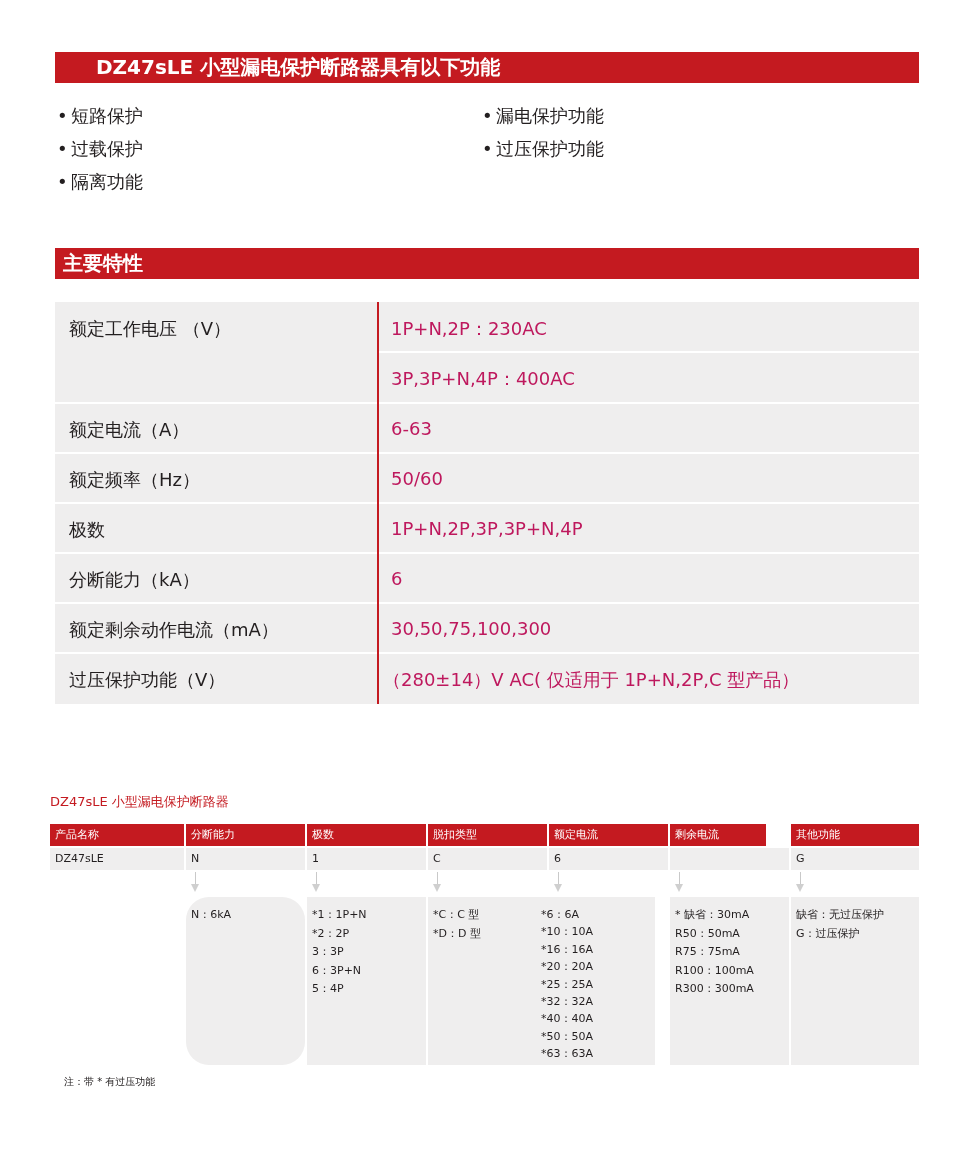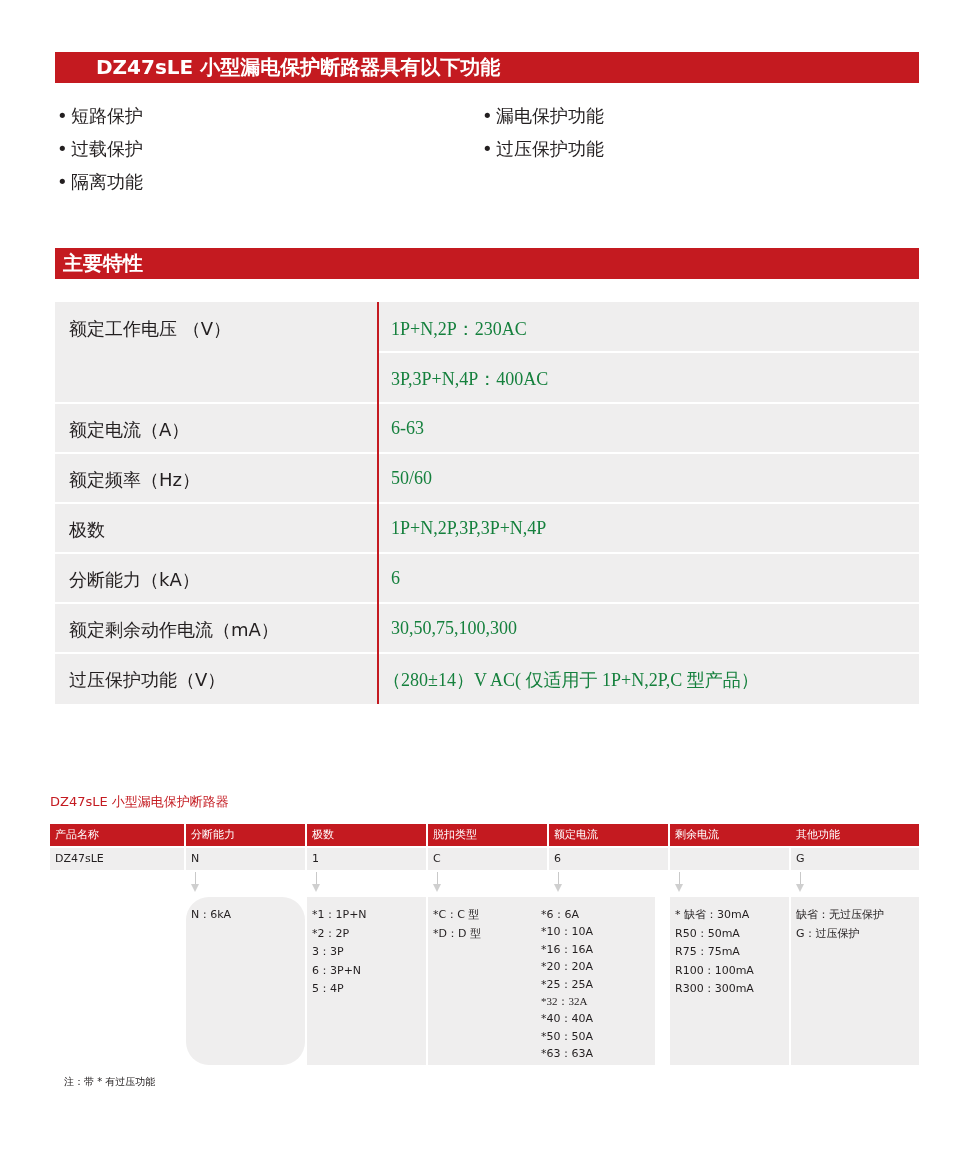--- a/index.html
+++ b/index.html
@@ -19,21 +19,21 @@
     position: absolute; font-size: 18px; line-height: 22px; color: #231f20; white-space: nowrap;
   }
   .feature .dot { display: inline-block; width: 14px; }
 
   .spec-table { position: absolute; left: 55px; top: 302px; width: 864px; }
   .spec-row { position: absolute; left: 0; width: 864px; background: #efeeee; }
   .spec-label {
     position: absolute; left: 14px; font-size: 18px; color: #231f20; white-space: nowrap;
   }
   .spec-value {
-    position: absolute; left: 336px; font-size: 18px; color: #15803d; white-space: nowrap; font-family: Liberation Serif, serif;
+    position: absolute; left: 336px; font-size: 18px; color: #be185d; white-space: nowrap;
   }
   .spec-divider {
     position: absolute; left: 322px; top: 0; width: 1.5px; height: 402px; background: #c41a20;
   }
   .row-sep { position: absolute; left: 322px; width: 542px; height: 2px; background: #ffffff; }
 
   .lower-title {
     position: absolute; left: 50px; top: 793px; font-size: 13px; color: #c41a20; white-space: nowrap;
   }
   .col-head {
@@ -109,21 +109,21 @@
   <div class="spec-divider"></div>
 </div>
 
 <div class="lower-title">DZ47sLE 小型漏电保护断路器</div>
 
 <div class="col-head" style="left:50px; width:134px;">产品名称</div>
 <div class="col-head" style="left:186px; width:119px;">分断能力</div>
 <div class="col-head" style="left:307px; width:119px;">极数</div>
 <div class="col-head" style="left:428px; width:119px;">脱扣类型</div>
 <div class="col-head" style="left:549px; width:119px;">额定电流</div>
-<div class="col-head" style="left:670px; width:128px;">剩余电流</div>
+<div class="col-head" style="left:670px; width:96px;">剩余电流</div>
 <div class="col-head" style="left:791px; width:128px;">其他功能</div>
 
 <div class="col-val" style="left:50px; width:134px;">DZ47sLE</div>
 <div class="col-val" style="left:186px; width:119px;">N</div>
 <div class="col-val" style="left:307px; width:119px;">1</div>
 <div class="col-val" style="left:428px; width:119px;">C</div>
 <div class="col-val" style="left:549px; width:119px;">6</div>
 <div class="col-val" style="left:670px; width:119px;"></div>
 <div class="col-val" style="left:791px; width:128px;">G</div>
 
@@ -165,21 +165,21 @@
 <div class="detail-box" style="left:428px; width:119px;">
   <div class="detail-line">*C：C 型</div>
   <div class="detail-line">*D：D 型</div>
 </div>
 <div class="detail-box" style="left:536px; width:119px;">
   <div class="detail-line" style="line-height:17.4px;">*6：6A</div>
   <div class="detail-line" style="line-height:17.4px;">*10：10A</div>
   <div class="detail-line" style="line-height:17.4px;">*16：16A</div>
   <div class="detail-line" style="line-height:17.4px;">*20：20A</div>
   <div class="detail-line" style="line-height:17.4px;">*25：25A</div>
-  <div class="detail-line" style="line-height:17.4px;font-family:Liberation Serif, serif;">*32：32A</div>
+  <div class="detail-line" style="line-height:17.4px;">*32：32A</div>
   <div class="detail-line" style="line-height:17.4px;">*40：40A</div>
   <div class="detail-line" style="line-height:17.4px;">*50：50A</div>
   <div class="detail-line" style="line-height:17.4px;">*63：63A</div>
 </div>
 <div class="detail-box" style="left:670px; width:119px;">
   <div class="detail-line">* 缺省：30mA</div>
   <div class="detail-line">R50：50mA</div>
   <div class="detail-line">R75：75mA</div>
   <div class="detail-line">R100：100mA</div>
   <div class="detail-line">R300：300mA</div>

